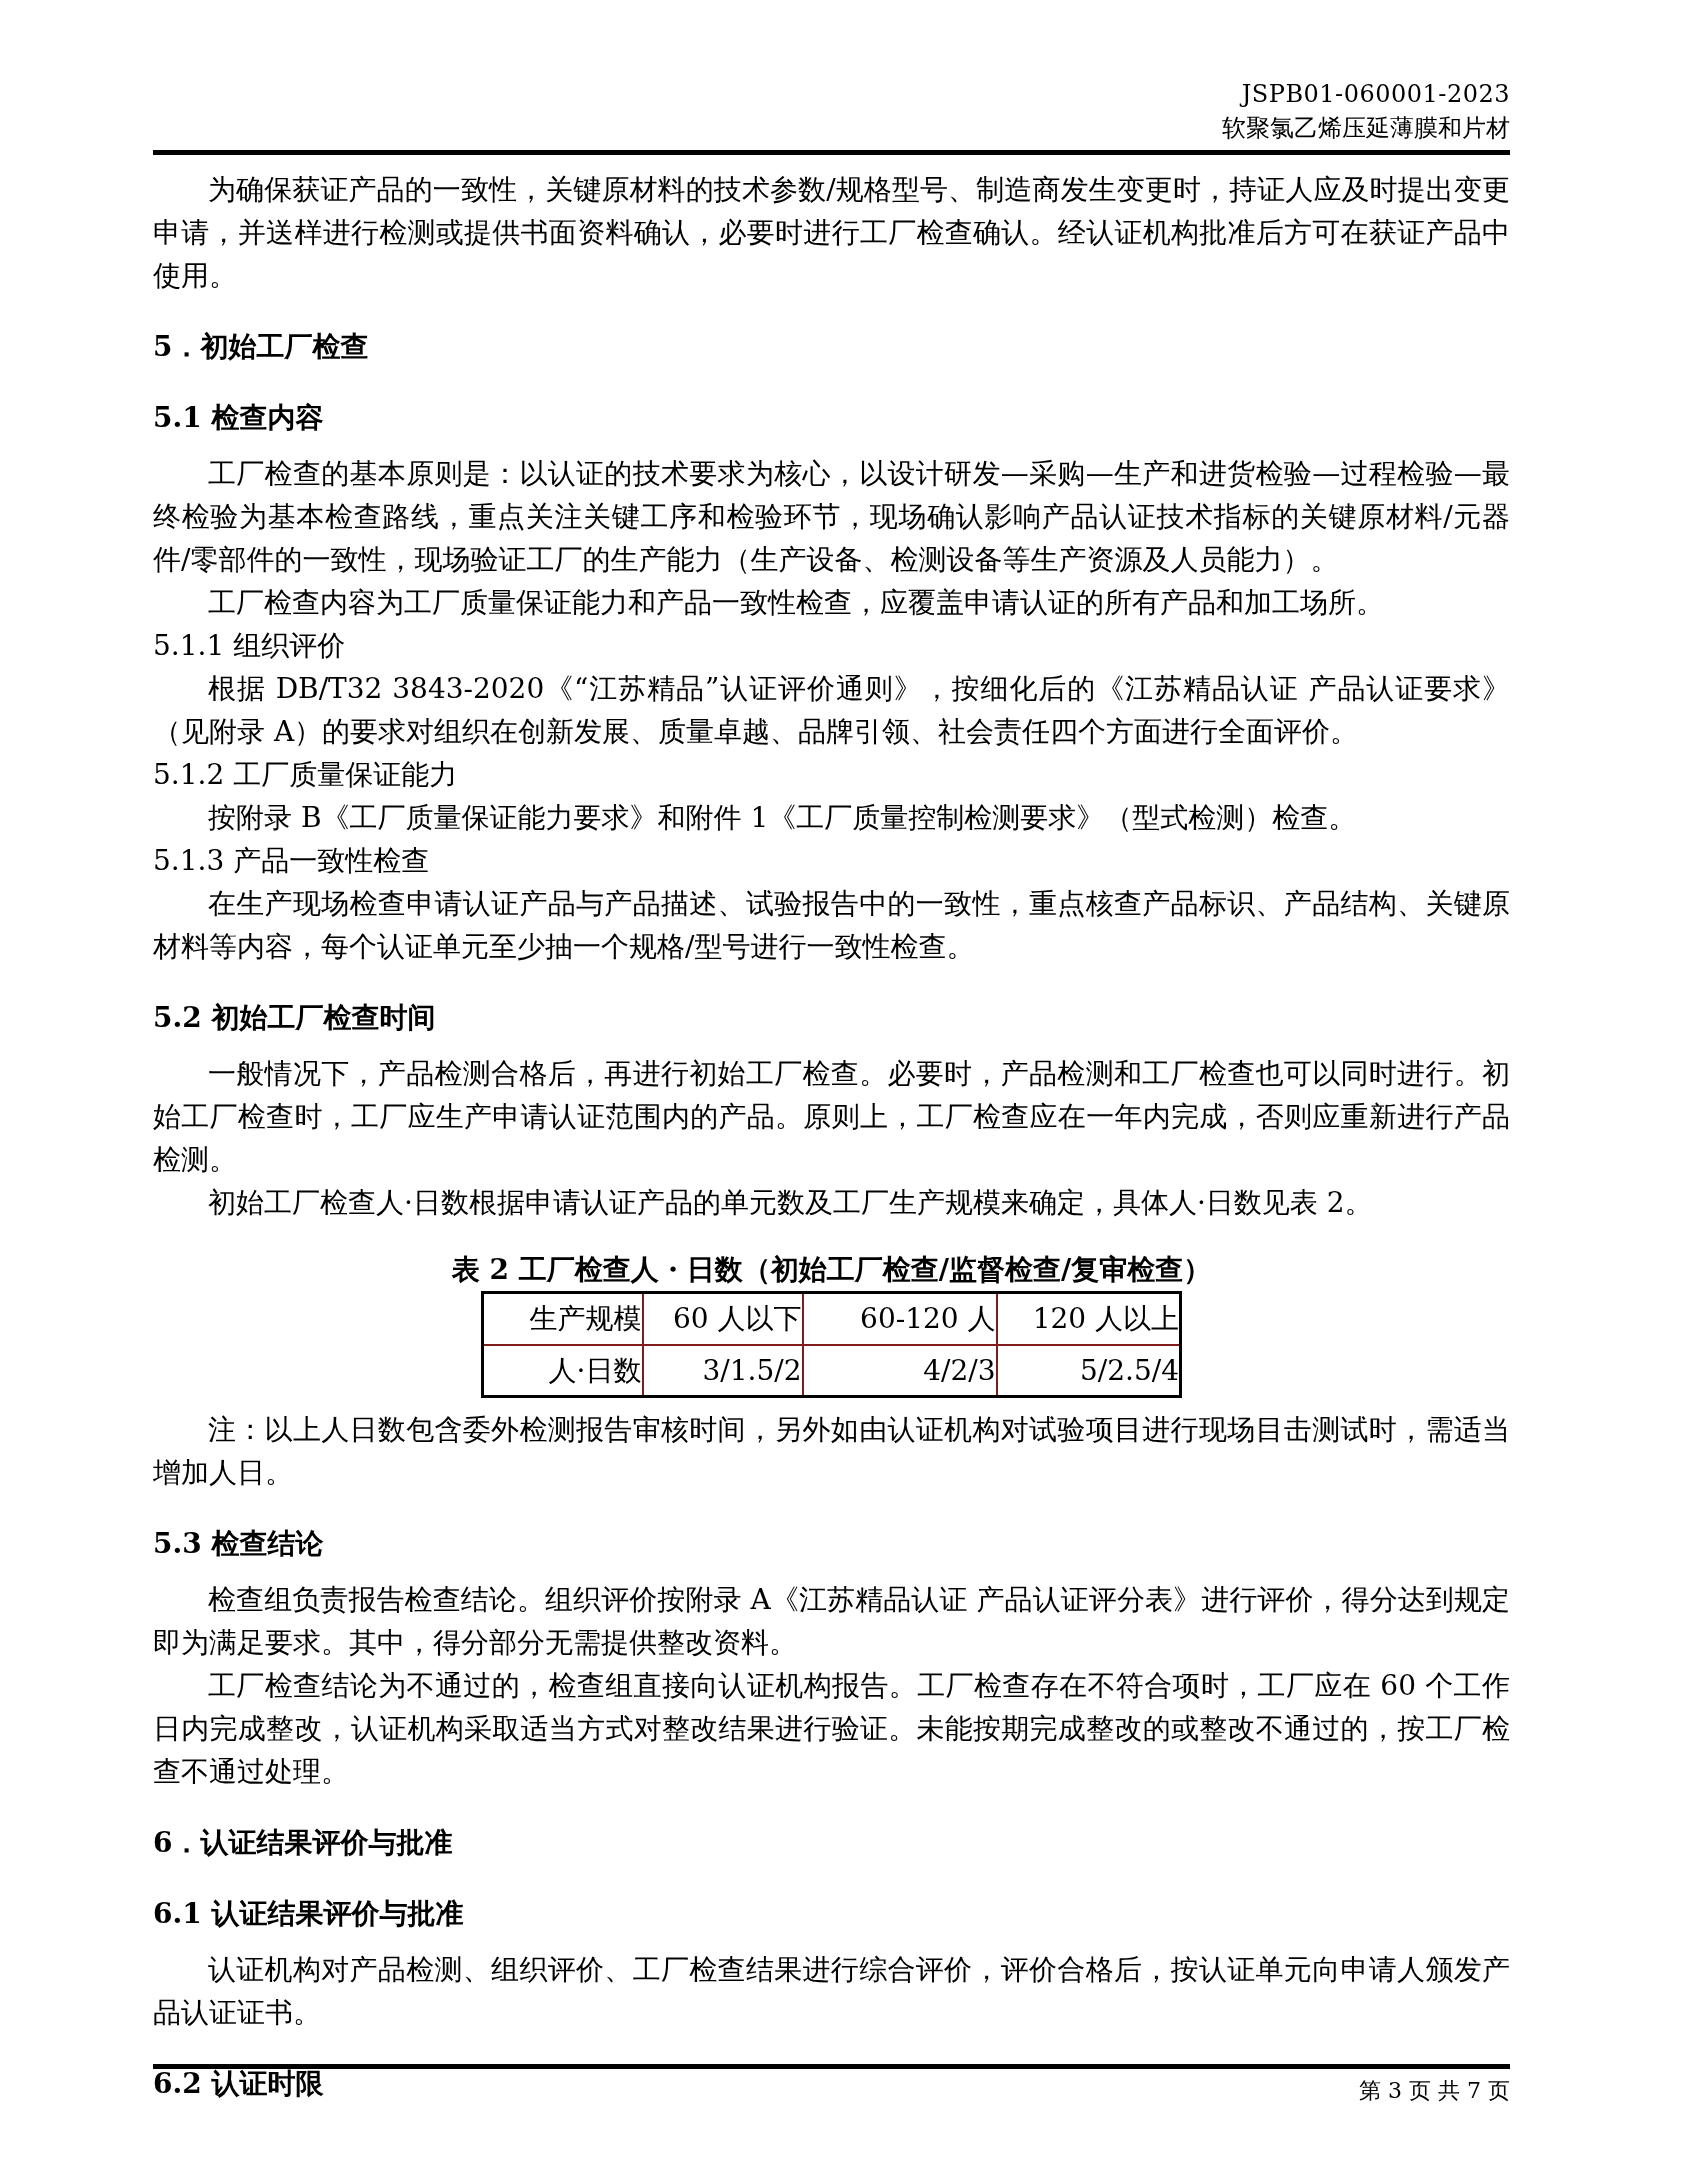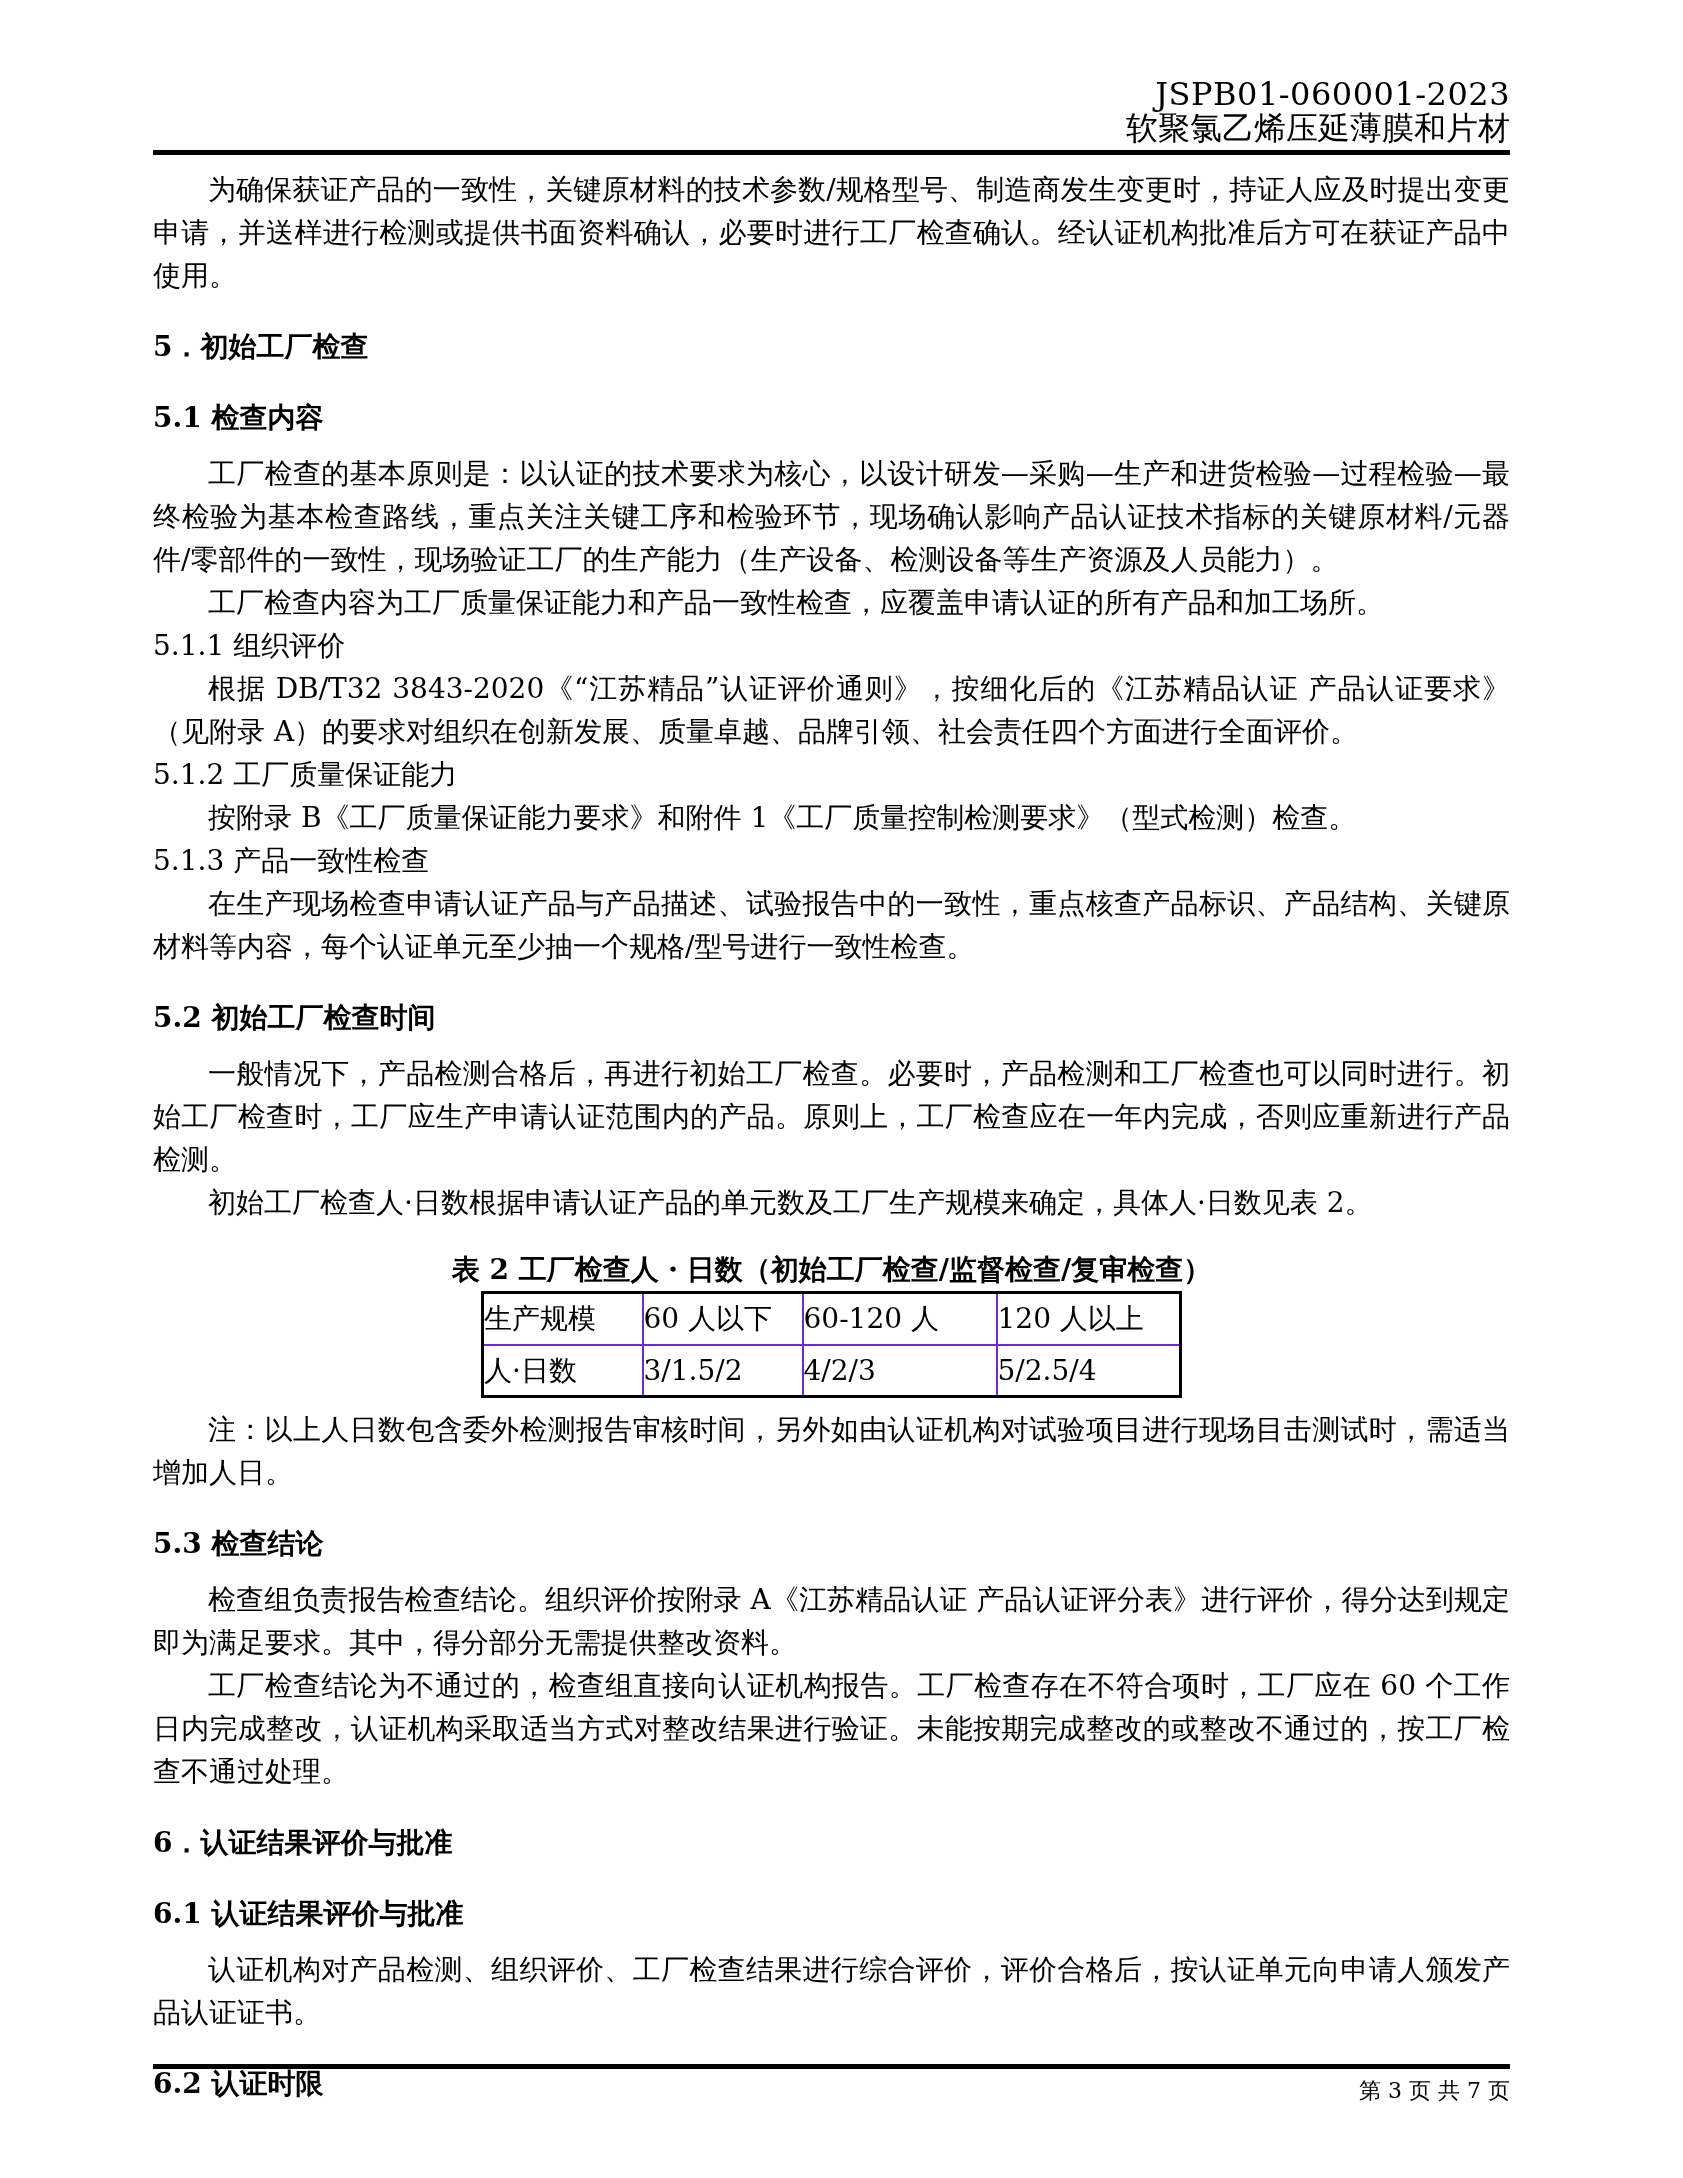--- a/index.html
+++ b/index.html
@@ -8,21 +8,21 @@
     width: 1683px; height: 2178px;
     position: relative;
     font-family: "DejaVu Serif", serif;
     color: #000;
   }
   .page {
     position: absolute; inset: 0;
     padding: 77px 173px 0 153px;
   }
   
-  .doc-header { text-align: right; font-size: 32px; line-height: 34px; }
+  .doc-header { text-align: right; font-size: 24px; line-height: 34px; }
   .doc-header .num { letter-spacing: 0.5px; }
   .header-rule { border-bottom: 5px solid #000; margin-top: 5px; }
   
   .doc-main { margin-top: 13px; font-size: 28px; line-height: 43px; }
   .doc-main p {
     text-align: justify;
     text-indent: 55px;
   }
   .h-major, .h-sub {
     font-weight: bold;
@@ -36,22 +36,22 @@
     font-weight: bold;
     margin-top: 24px;
     margin-bottom: 0;
   }
   table.inspection {
     border-collapse: collapse;
     margin: 0 auto;
     table-layout: fixed;
   }
   table.inspection td {
-    border: 2px solid #6d28d9;
-    text-align: left;
+    border: 2px solid #7f1d1d;
+    text-align: right;
     vertical-align: middle;
     height: 52px;
     font-size: 28px;
     padding: 0 0;
     white-space: nowrap;
   }
   table.inspection { border: 3px solid #000; }
   .col-scale { width: 160px; }
   .col-a { width: 160px; }
   .col-b { width: 194px; border-radius: 16px; }

